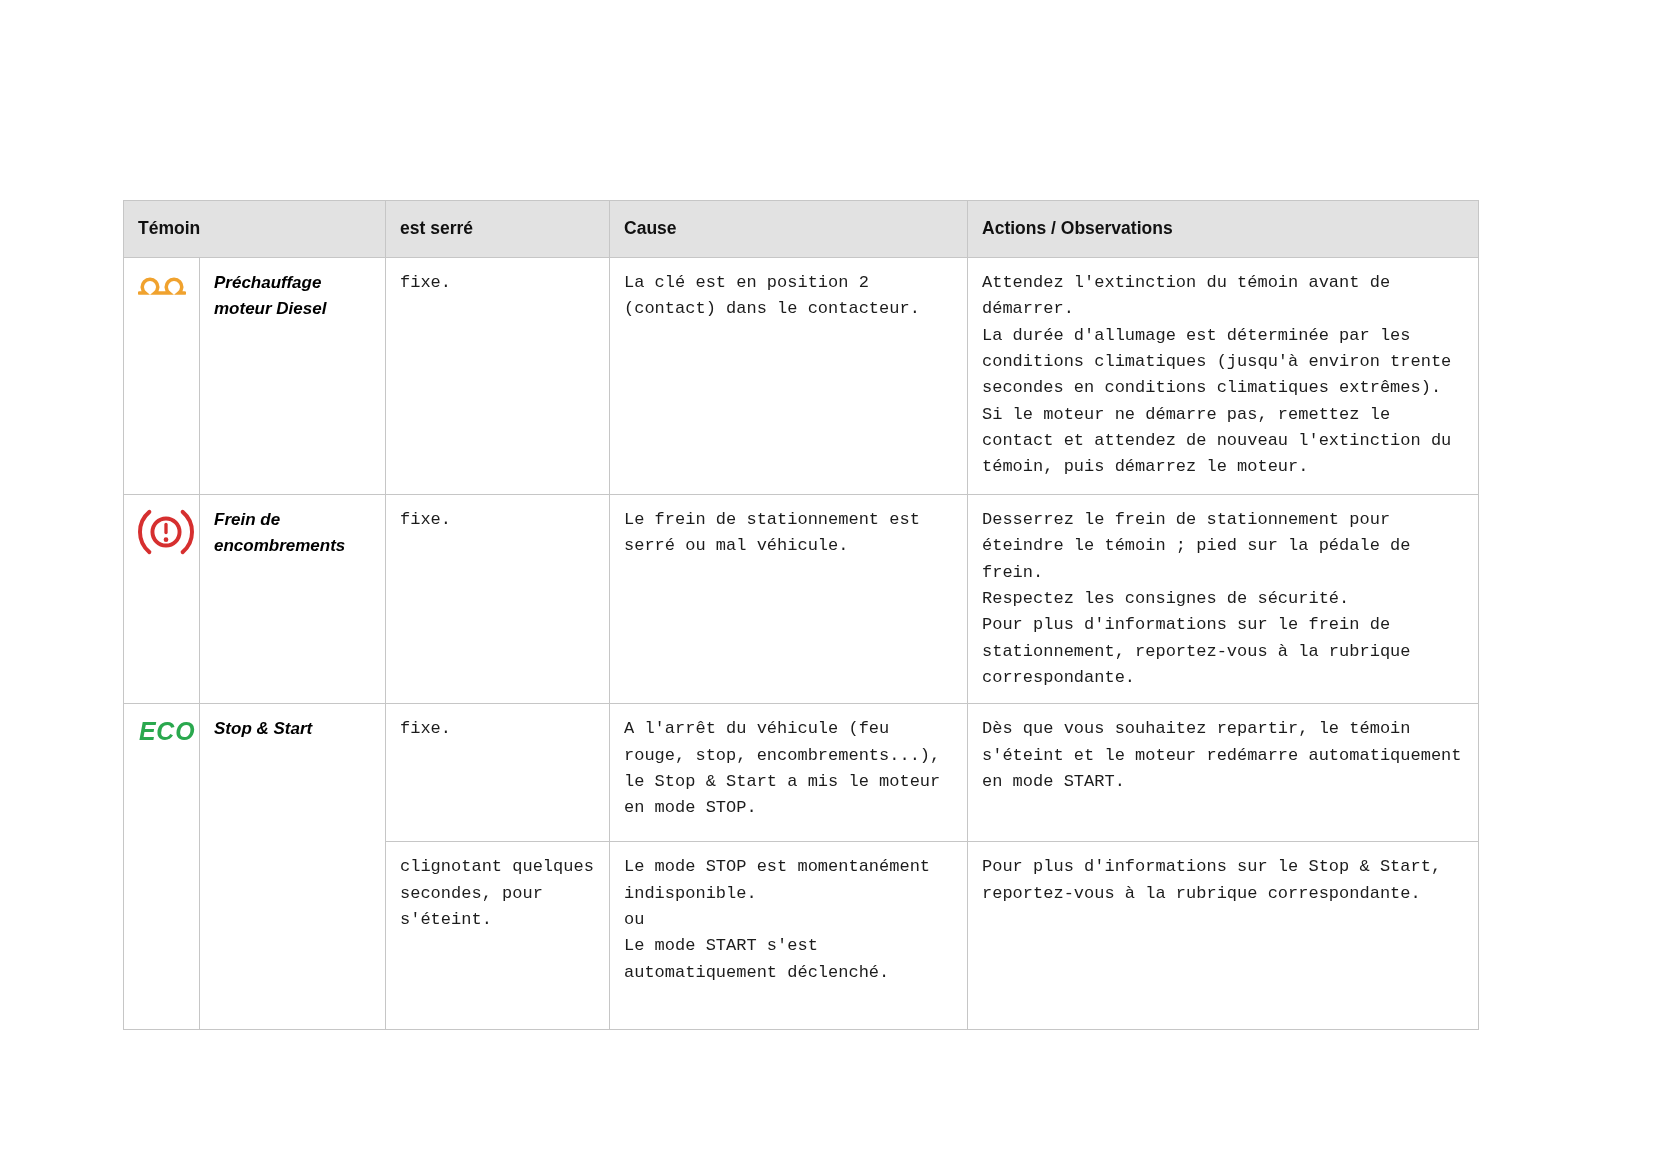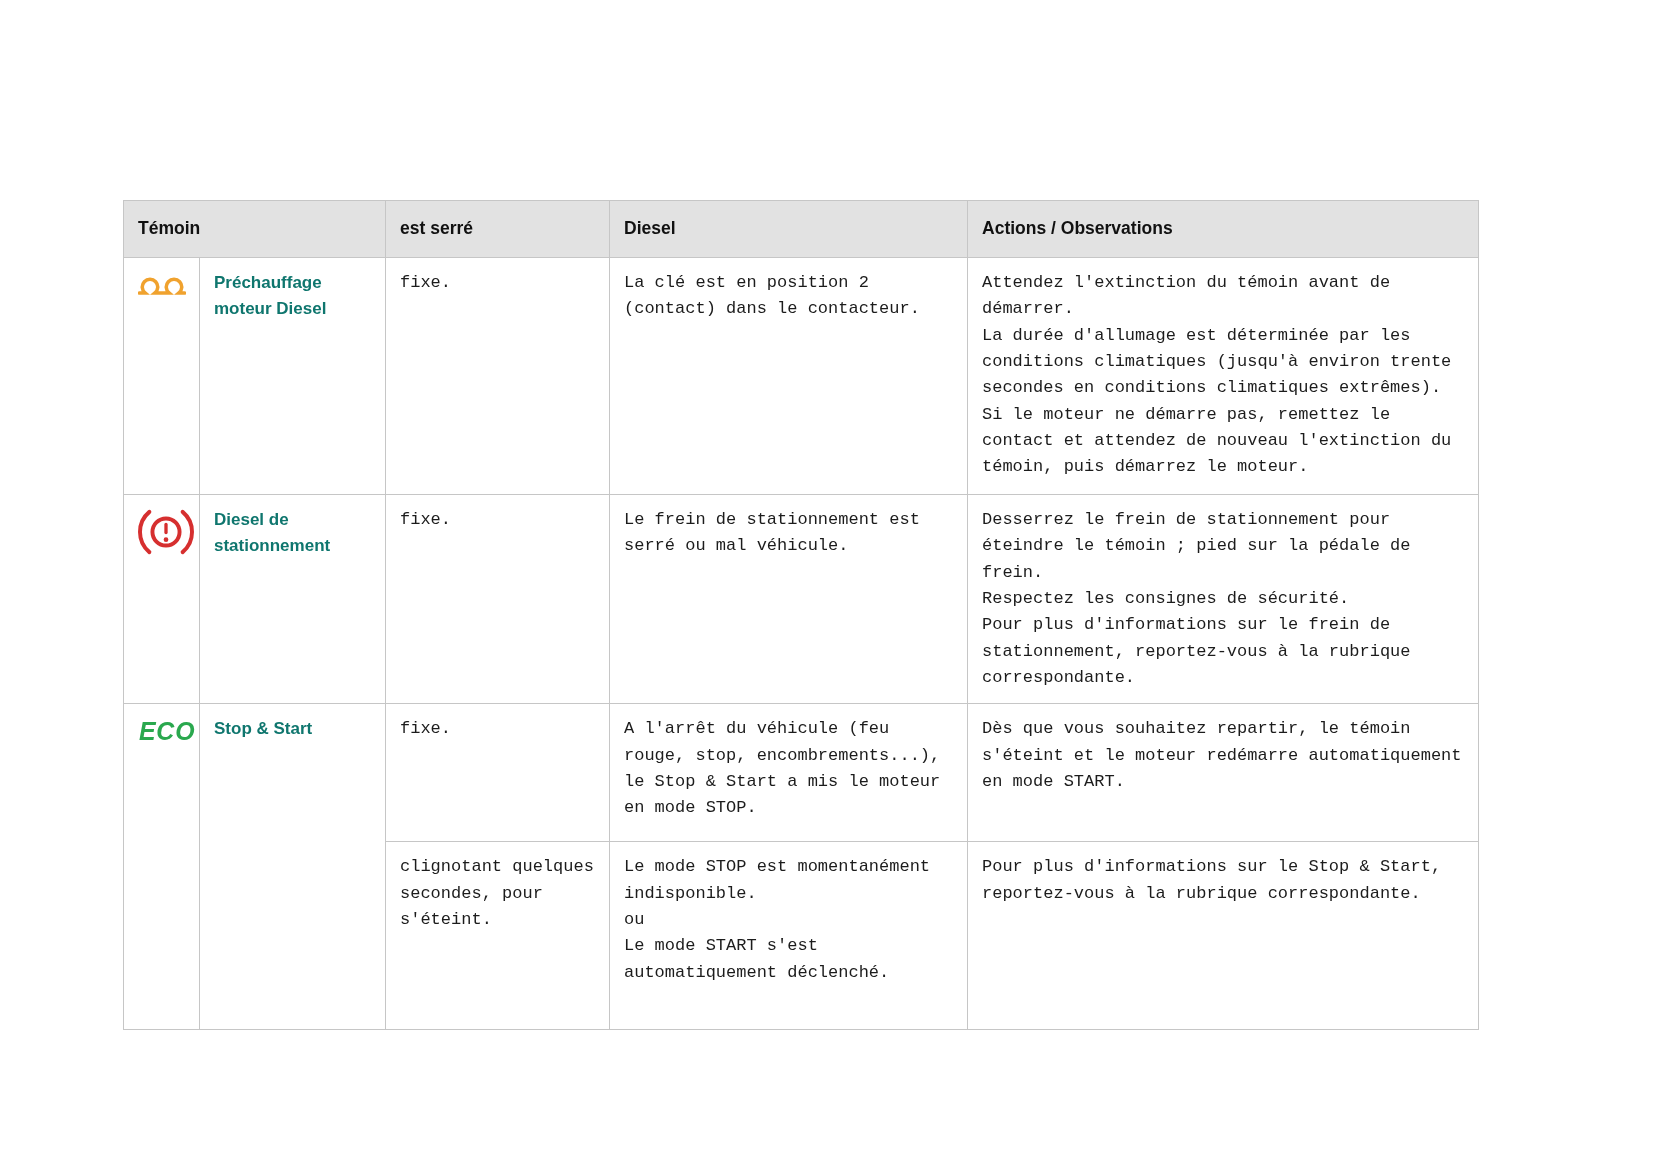--- a/index.html
+++ b/index.html
@@ -47,21 +47,22 @@
   }
   td.icon-cell {
     text-align: center;
     padding-top: 16px;
     background: #ffffff;
     font-style: italic;
   }
   td.name-cell {
     background: #ececec;
     font-weight: bold;
-    color: #0f766e;
+    color: #000000;
+    font-style: italic;
   }
   td.state-cell, td.cause-cell, td.actions-cell {
     white-space: pre-line;
     font-family: Liberation Mono, monospace;
   }
   tr.row-1 > td { height: 212px; }
   tr.row-2 > td { height: 162px; }
   tr.row-3a > td { height: 113px; }
   tr.row-3b > td { height: 163px; }
   svg { display: inline-block; }
@@ -79,21 +80,21 @@
       <col style="width:76px">
       <col style="width:186px">
       <col style="width:224px">
       <col style="width:358px">
       <col style="width:511px">
     </colgroup>
     <thead>
       <tr>
         <th colspan="2">Témoin</th>
         <th>est serré</th>
-        <th>Diesel</th>
+        <th>Cause</th>
         <th>Actions / Observations</th>
       </tr>
     </thead>
     <tbody>
 
       <tr class="row-1">
         <td class="icon-cell">
           <svg width="48" height="29" viewBox="0 0 68 40">
             <g fill="none" stroke="#f0a22e" stroke-width="5" stroke-linecap="round">
               <path d="M2 32 H10 A11 11 0 1 1 24 32 H44 A11 11 0 1 1 58 32 H66"></path>
@@ -115,21 +116,21 @@
               <path d="M13 5 A30 30 0 0 0 13 51"></path>
               <path d="M51 5 A30 30 0 0 1 51 51"></path>
               <circle cx="32" cy="28" r="15.5"></circle>
             </g>
             <g fill="#d62f2f">
               <rect x="30.1" y="17.5" width="3.8" height="13" rx="1.9"></rect>
               <circle cx="32" cy="36.8" r="2.7"></circle>
             </g>
           </svg>
         </td>
-        <td class="name-cell">Diesel de stationnement</td>
+        <td class="name-cell">Frein de encombrements</td>
         <td class="state-cell">fixe.</td>
         <td class="cause-cell">Le frein de stationnement est serré ou mal véhicule.</td>
         <td class="actions-cell">Desserrez le frein de stationnement pour éteindre le témoin ; pied sur la pédale de frein.
 Respectez les consignes de sécurité.
 Pour plus d'informations sur le frein de stationnement, reportez-vous à la rubrique correspondante.</td>
       </tr>
 
       <tr class="row-3a">
         <td class="icon-cell" rowspan="2">
           <svg width="64" height="32" viewBox="0 0 72 34">

